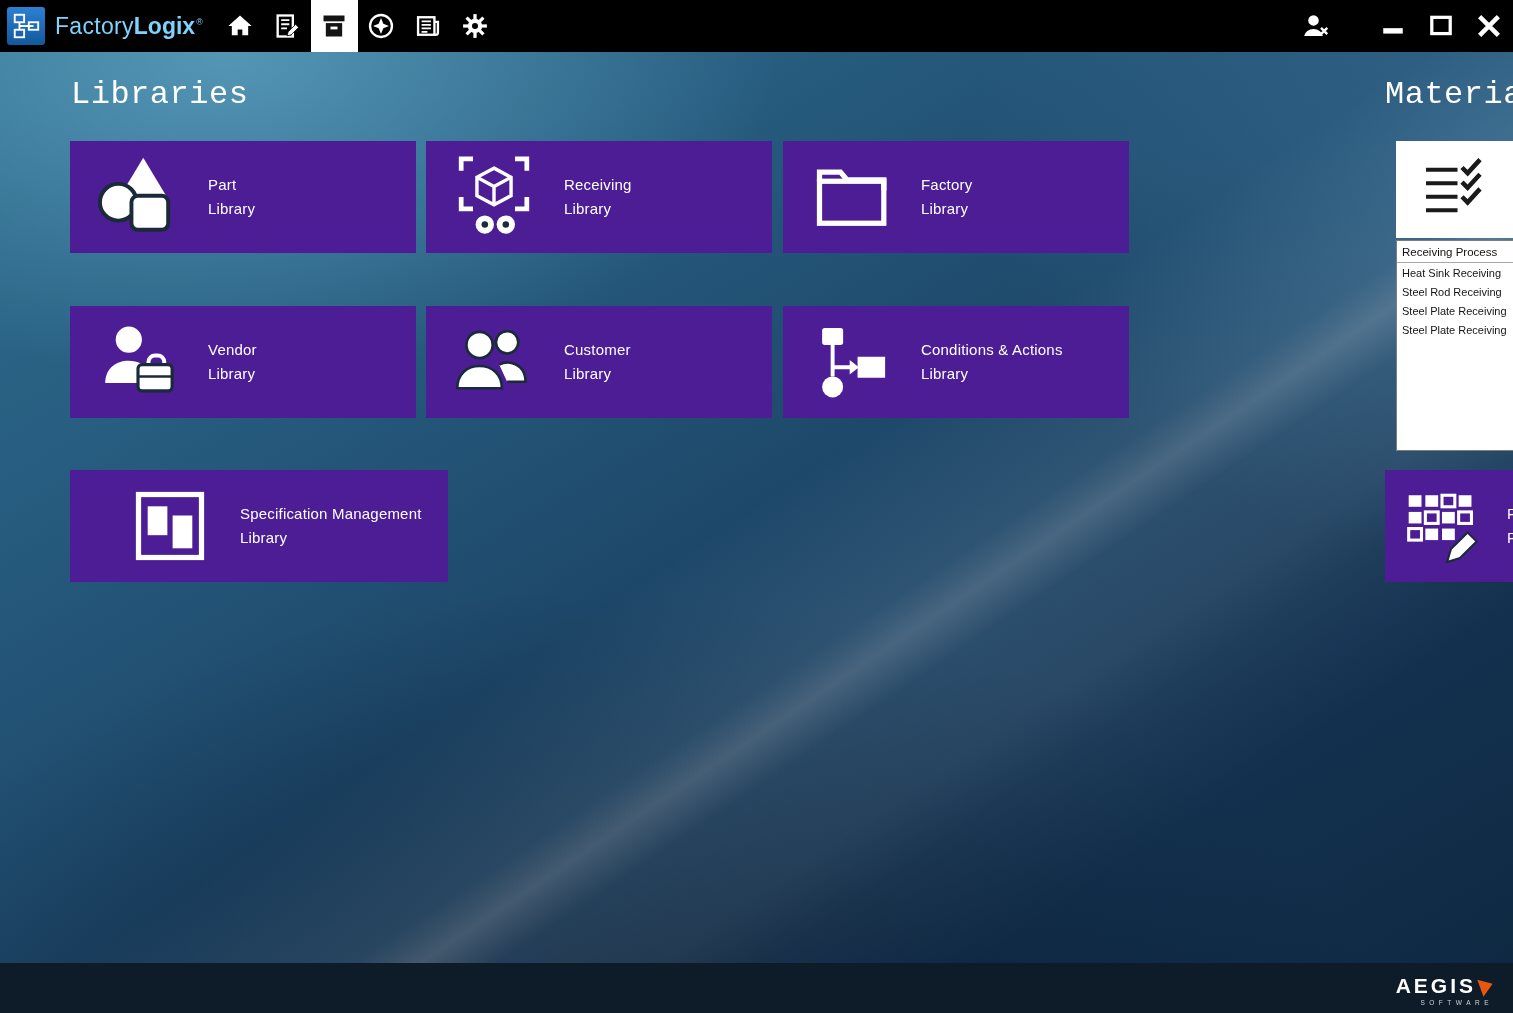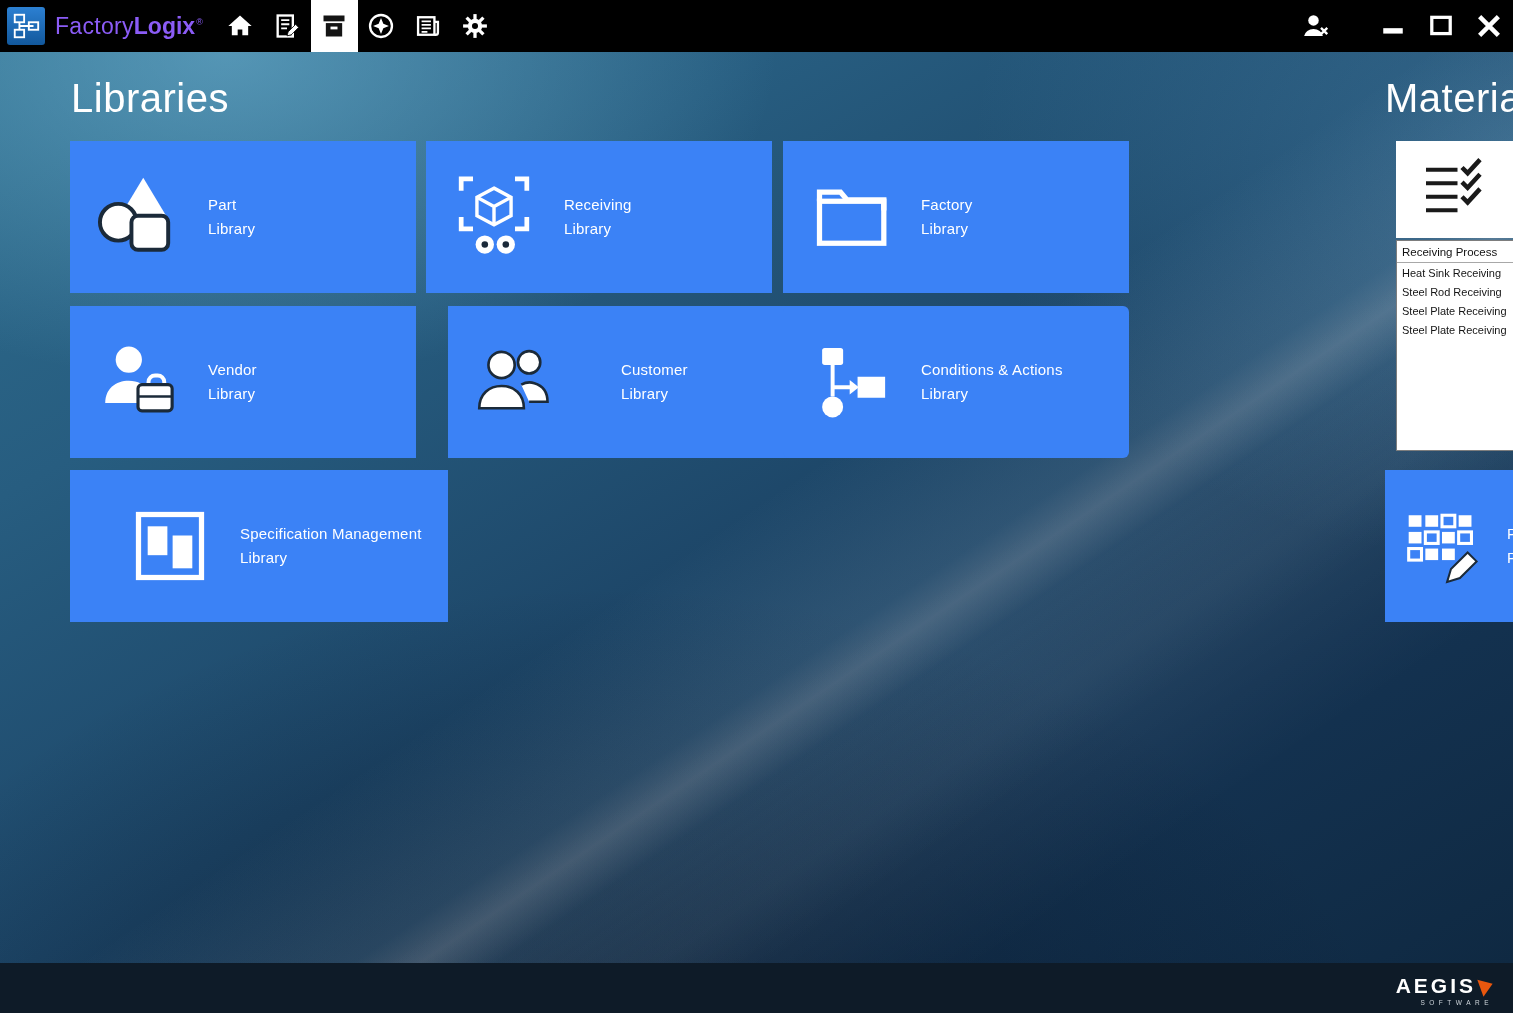--- a/index.html
+++ b/index.html
@@ -3,21 +3,21 @@
 <meta charset="utf-8">
 <style>
   html,body{margin:0;padding:0;width:1513px;height:1013px;overflow:hidden;
     font-family:"Liberation Sans",sans-serif;background:#102a44;position:relative;}
 
   
   .titlebar{position:absolute;left:0;top:0;width:100%;height:52px;background:#000;
     display:flex;align-items:center;z-index:50;}
   .app-logo{width:38px;height:38px;margin-left:7px;border-radius:3px;
     background:linear-gradient(#2c80d2,#12589c);display:flex;align-items:center;justify-content:center;flex:0 0 auto;}
-  .brand{color:#8b5cf6;font-size:23px;margin-left:10px;white-space:nowrap;}
+  .brand{color:#7dd3fc;font-size:23px;margin-left:10px;white-space:nowrap;}
   .brand .f{font-weight:400;letter-spacing:.3px;}
   .brand .l{font-weight:700;}
   .brand .reg{font-size:9px;vertical-align:super;margin-left:1px;}
   .nav{display:flex;margin-left:14px;height:52px;}
   .nav-btn{width:47px;height:52px;border:0;background:transparent;display:flex;
     align-items:center;justify-content:center;cursor:pointer;padding:0;}
   .nav-btn.selected{background:#fff;}
   .nav-btn svg{width:28px;height:28px;}
   .win-controls{margin-left:auto;display:flex;align-items:center;height:52px;}
   .user-btn{width:54px;height:52px;border:0;background:transparent;display:flex;
@@ -36,27 +36,27 @@
       linear-gradient(150deg,#2e6d8d 0%,#275d80 25%,#1d4668 52%,#143352 76%,#0f2942 100%);}
   .streak-a{position:absolute;left:-200px;top:60px;width:2600px;height:620px;
     transform:rotate(-34deg);
     background:linear-gradient(to bottom,rgba(255,255,255,0) 30%,rgba(195,228,246,.12) 55%,
       rgba(255,255,255,.20) 61%,rgba(195,228,246,.08) 68%,rgba(255,255,255,0) 92%);}
   .streak-b{position:absolute;left:-400px;top:420px;width:2800px;height:520px;
     transform:rotate(-34deg);
     background:linear-gradient(to bottom,rgba(255,255,255,0) 20%,rgba(255,255,255,.06) 50%,rgba(255,255,255,0) 85%);}
 
   
-  .heading{position:absolute;margin:0;color:#fff;font-weight:300;font-size:40px;
-    letter-spacing:.5px;z-index:5;white-space:nowrap;}
+  .heading{position:absolute;margin:0;color:#fff;font-weight:300;font-size:32px;
+    letter-spacing:.5px;z-index:5;white-space:nowrap;font-family:Liberation Mono, monospace;}
   .libraries-heading{left:71px;top:76px;}
   .materials-heading{left:1385px;top:76px;}
 
   
-  .tile{position:absolute;width:346px;height:152px;background:#3b82f6;
+  .tile{position:absolute;width:346px;height:112px;background:#4c1d95;
     display:flex;align-items:center;cursor:pointer;z-index:5;}
   .tile-icon{width:92px;margin-left:22px;display:flex;align-items:center;justify-content:center;flex:0 0 auto;}
   .tile-icon svg{width:84px;height:84px;}
   .tile-label{margin-left:24px;color:#fff;font-size:15px;line-height:24px;letter-spacing:.2px;}
   .white-tile{background:#fff;}
   .white-tile .tile-icon svg{width:72px;height:72px;}
   .right-tile .tile-icon{margin-left:16px;width:82px;}
 
   
   .recv-list{position:absolute;left:1396px;top:240px;width:250px;height:211px;background:#fff;
@@ -230,36 +230,36 @@
       <rect x="32" y="34" width="26" height="20" rx="3" fill="#fff" stroke="#1b2a39" stroke-width="2.4"></rect>
       <path d="M32 43h26" stroke="#1b2a39" stroke-width="2"></path>
     </svg>
   </div>
   <div class="tile-label">
     <div>Vendor</div>
     <div>Library</div>
   </div>
 </div>
 
-<div class="tile" style="left:448px;top:306px;gap:35px;">
+<div class="tile" style="left:426px;top:306px;">
   <div class="tile-icon">
     <svg viewBox="0 0 64 64">
       <circle cx="42" cy="17" r="8.5" fill="#fff" stroke="#1b2a39" stroke-width="2"></circle>
       <path d="M36 34c3-1.6 6.4-2.2 10-1.1 6.4 1.9 10 7.1 10 14.1H42" fill="#fff" stroke="#1b2a39" stroke-width="2"></path>
       <circle cx="21" cy="19" r="10" fill="#fff" stroke="#1b2a39" stroke-width="2"></circle>
       <path d="M4 52c0-11 7.6-17 17-17s17 6 17 17z" fill="#fff" stroke="#1b2a39" stroke-width="2"></path>
     </svg>
   </div>
   <div class="tile-label">
     <div>Customer</div>
     <div>Library</div>
   </div>
 </div>
 
-<div class="tile" style="left:783px;top:306px;border-radius:6px;">
+<div class="tile" style="left:783px;top:306px;">
   <div class="tile-icon">
     <svg viewBox="0 0 64 64">
       <path d="M18 19v24M18 36h15" stroke="#fff" stroke-width="3" fill="none"></path>
       <path d="M31 30.5l7 5.5-7 5.5z" fill="#fff"></path>
       <rect x="10" y="6" width="16" height="13" rx="2" fill="#fff"></rect>
       <circle cx="18" cy="51" r="8" fill="#fff"></circle>
       <rect x="37" y="28" width="21" height="16" fill="#fff"></rect>
     </svg>
   </div>
   <div class="tile-label">

